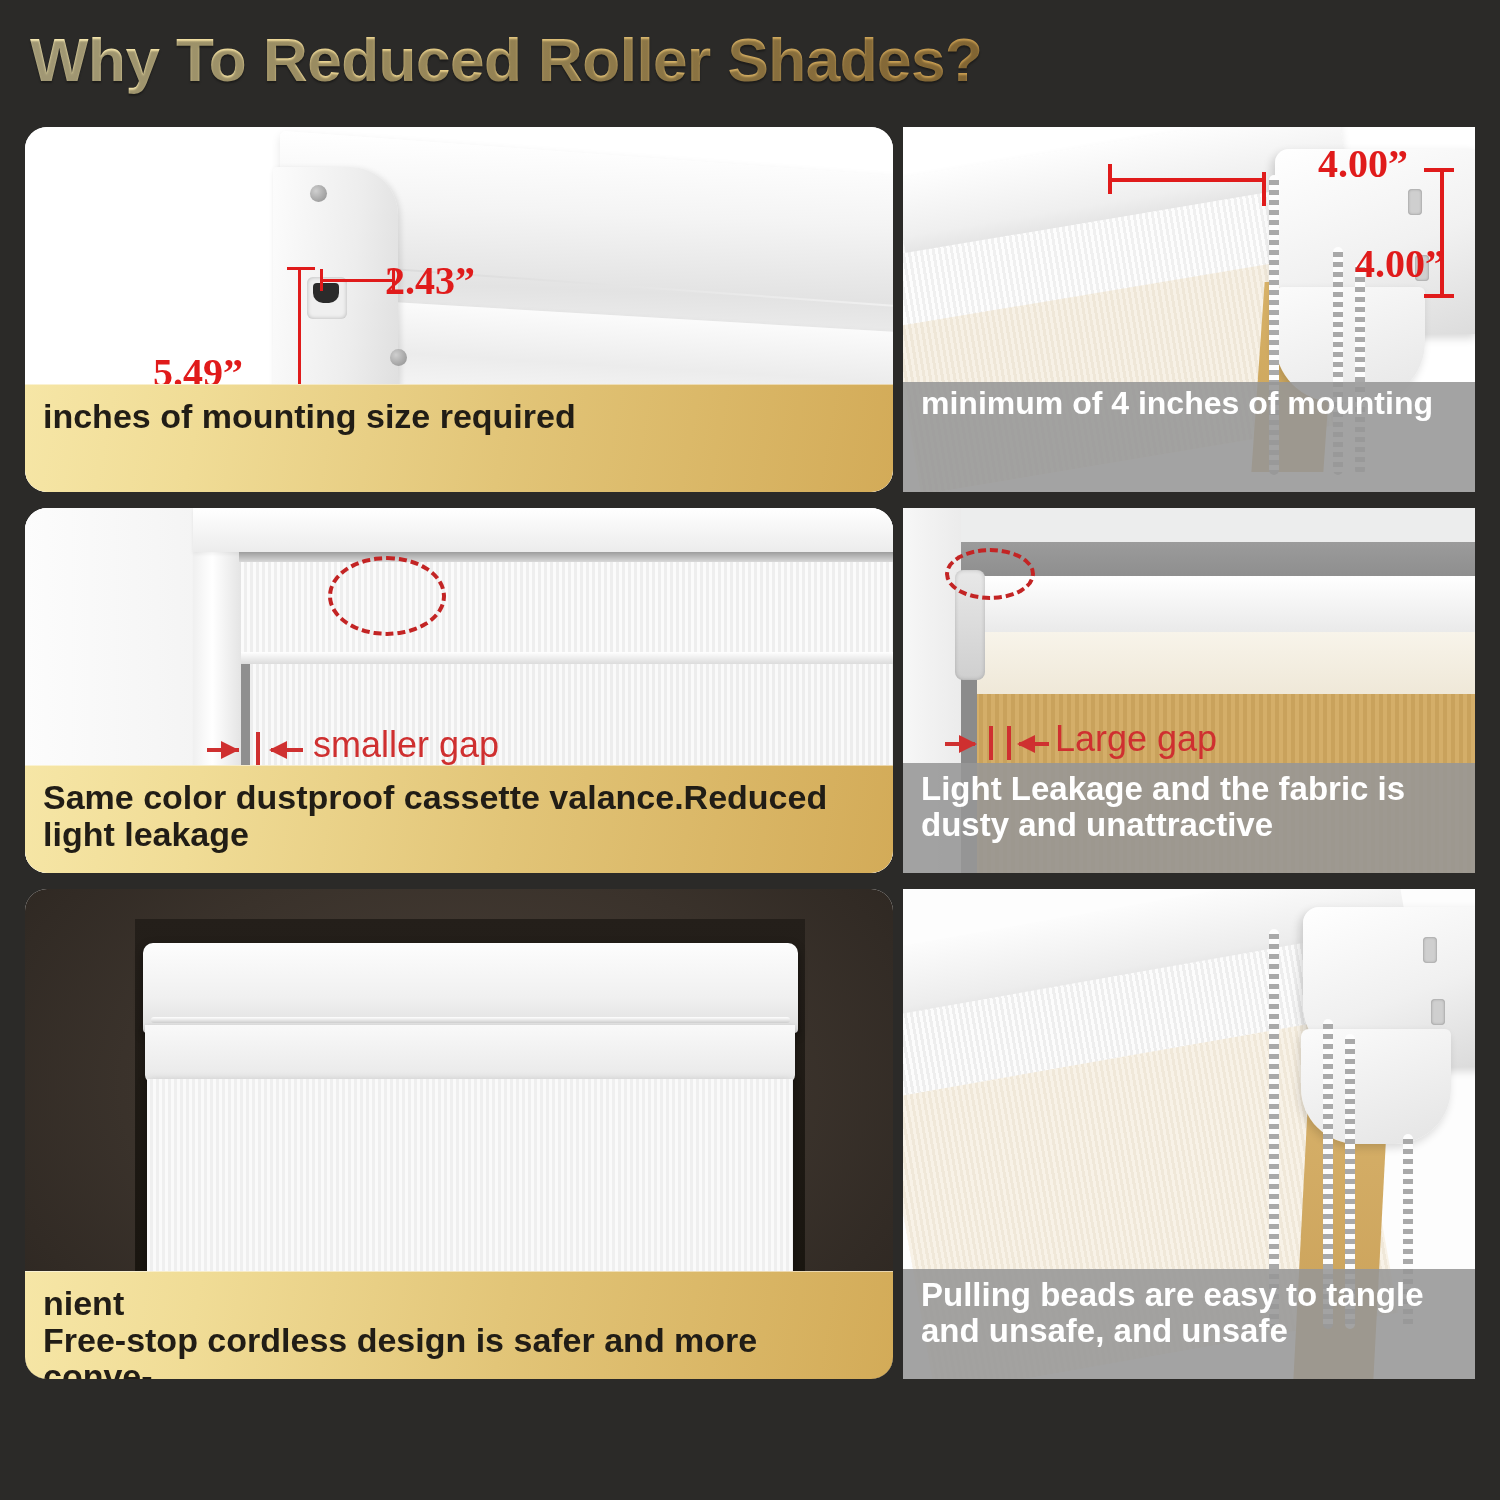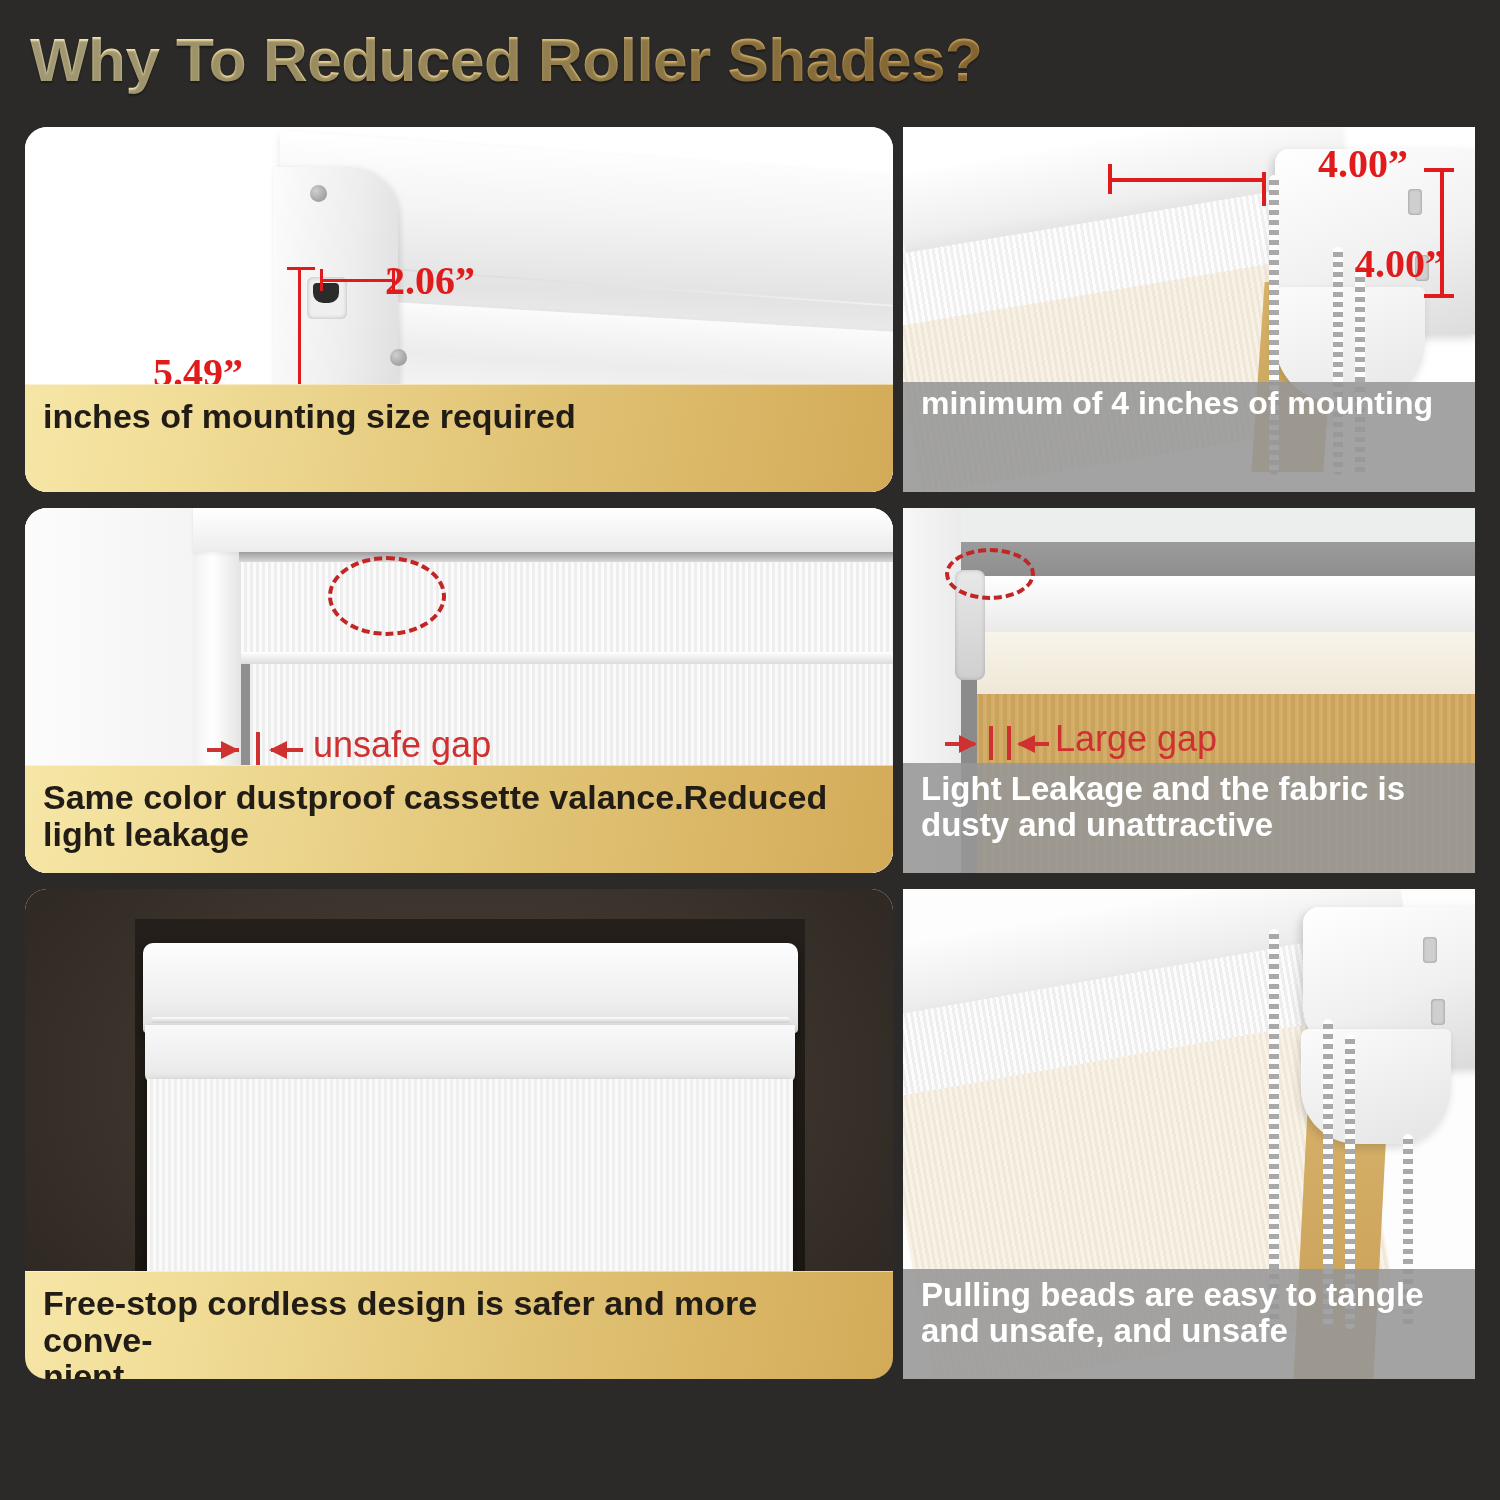--- a/index.html
+++ b/index.html
@@ -279,21 +279,21 @@
     <div class="p1-fabric"></div>
     <div class="p1-endcap"></div>
     <div class="p1-slot"></div>
     <div class="p1-screw1"></div>
     <div class="p1-screw2"></div>
     <div class="p1-knob"></div>
 
     <div class="dimline d1-h-line"></div>
     <div class="dimline d1-h-tick-l"></div>
     <div class="dimline d1-h-tick-r"></div>
-    <div class="dim d1-label-206">2.06”</div>
+    <div class="dim d1-label-206">2.43”</div>
 
     <div class="dimline d1-v-line"></div>
     <div class="dimline d1-v-tick-t"></div>
     <div class="dimline d1-v-tick-b"></div>
     <div class="dim d1-label-549">5.49”</div>
   </div>
 
   <div class="caption gold">
     <span class="cap-line">inches of mounting size required</span>
   </div>
@@ -341,21 +341,21 @@
     <div class="p3-shade2"></div>
     <div class="p3-gapbar"></div>
 
     <div class="dashed-ell" style="left:303px; top:48px; width:118px; height:80px;"></div>
 
     <div class="arrow-stem" style="left:182px; top:240px; width:32px;"></div>
     <div class="arrow-r" style="left:196px; top:233px;"></div>
     <div class="tickbar" style="left:231px; top:224px; height:34px;"></div>
     <div class="arrow-stem" style="left:246px; top:240px; width:32px;"></div>
     <div class="arrow-l" style="left:244px; top:233px;"></div>
-    <div class="gaplabel" style="left:288px; top:216px; font-size:36px;">unsafe gap</div>
+    <div class="gaplabel" style="left:288px; top:216px; font-size:36px;">smaller gap</div>
   </div>
 
   <div class="caption gold">
     <span class="cap-line">Same color dustproof cassette valance.Reduced</span>
     <span class="cap-line">light leakage</span>
   </div>
 </div>
 
 <div class="panel right row2">
   <div class="art">
@@ -390,22 +390,22 @@
     <div class="p5-bg"></div>
     <div class="p5-recess"></div>
 
     <div class="p5-valance"></div>
     <div class="p5-roll"></div>
     <div class="p5-shade"></div>
 
   </div>
 
   <div class="caption gold">
+    <span class="cap-line">nient</span>
     <span class="cap-line">Free-stop cordless design is safer and more conve-</span>
-    <span class="cap-line">nient</span>
   </div>
 </div>
 
 <div class="panel right row3">
   <div class="art">
     <div class="p6-bg"></div>
     <div class="p6-beam"></div>
     <div class="p6-white"></div>
     <div class="p6-cream"></div>
     <div class="p6-tan"></div>

